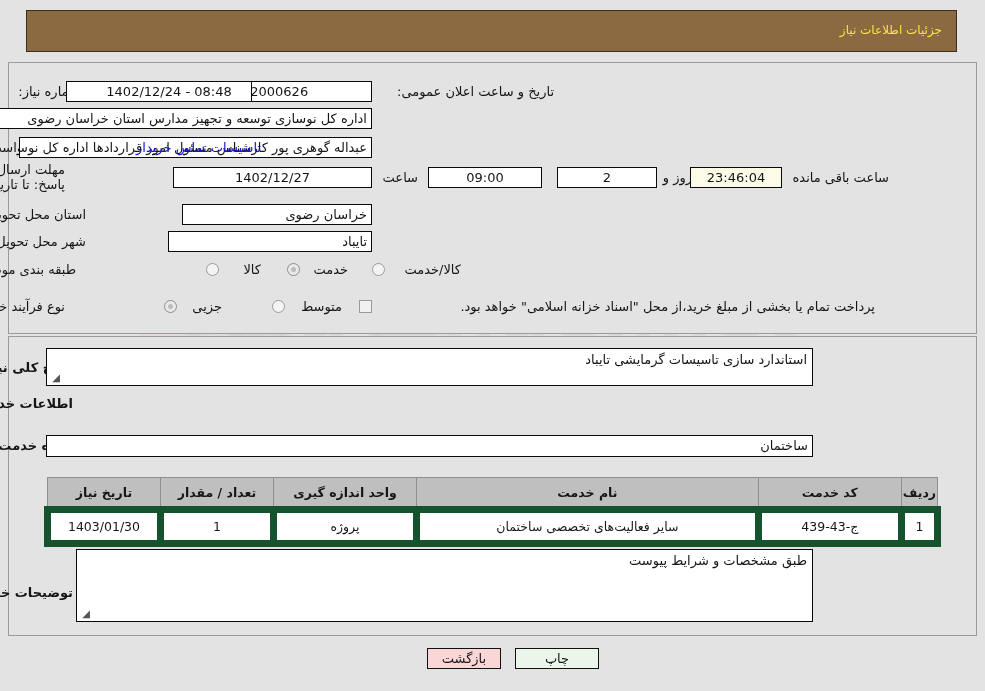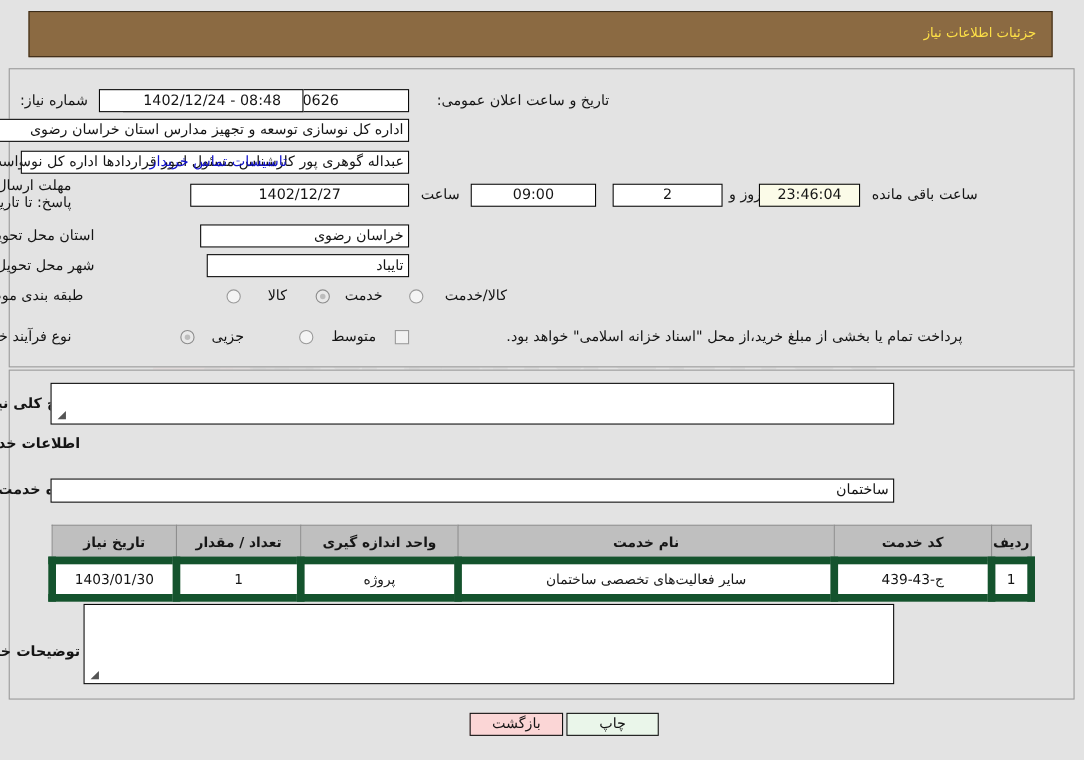--- a/index.html
+++ b/index.html
@@ -190,21 +190,21 @@
     font-family: "DejaVu Sans", "Liberation Sans", sans-serif;
     font-size: 13px;
     height: 21px;
     line-height: 19px;
     text-align: center;
     cursor: pointer;
     z-index: 3;
     color: #151515;
   }
   .btn-print  { left: 515px; top: 648px; width: 84px; background: #eaf6ea; }
-  .btn-back   { left: 427px; top: 648px; width: 85px; background: #fbd6d6; }
+  .btn-back   { left: 427px; top: 648px; width: 74px; background: #fbd6d6; }
 </style>
 </head>
 <body>
 
 <svg class="watermark" viewBox="0 0 985 320">
   <g opacity="0.55">
     <path d="M150 170 L110 300 L180 310 L215 195 Z" fill="#d9b4b4"></path>
     <path d="M150 170 L215 195 L250 150 L190 130 Z" fill="#e0bcbc"></path>
     <path d="M205 205 L255 330 L300 320 L240 190 Z" fill="#cfa6a6" opacity="0.6"></path>
   </g>
@@ -224,21 +224,21 @@
 <div class="page-header">
   <div class="title">جزئیات اطلاعات نیاز</div>
 </div>
 
 <div class="panel panel-top"></div>
 
 <div class="lbl" style="right:905px; top:84px;">شماره نیاز:</div>
 <div class="fld center" style="right:613px; top:81px; width:260px;">1102004542000626</div>
 
 <div class="lbl" style="right:431px; top:84px;">تاریخ و ساعت اعلان عمومی:</div>
-<div class="fld center" style="right:709px; left:102px; top:81px; width:186px;padding-left:24px;">08:48 - 1402/12/24</div>
+<div class="fld center" style="right:733px; left:102px; top:81px; width:186px;padding-left:24px;">08:48 - 1402/12/24</div>
 
 <div class="lbl" style="right:899px; top:111px;">نام دستگاه خریدار:</div>
 <div class="fld right" style="right:613px; top:108px; width:387px;">اداره کل نوسازی  توسعه و تجهیز مدارس استان خراسان رضوی</div>
 
 <div class="lbl" style="right:880px; top:140px;">ایجاد کننده درخواست:</div>
 <div class="fld right" style="right:613px; top:137px; width:353px;">عبداله گوهری پور کارشناس مسئول امور قراردادها  اداره کل نوسازی  توسعه و ت</div>
 <a class="link" style="right:724px; top:140px;">تاسیسات تماس خریدار</a>
 
 <div class="lbl" style="right:920px; top:162px; width:90px; white-space:normal; text-align:right;">مهلت ارسال پاسخ: تا تاریخ:</div>
 <div class="fld center" style="right:613px; top:167px; width:199px;">1402/12/27</div>
@@ -246,21 +246,21 @@
 <div class="fld center" style="right:443px; top:167px; width:114px;">09:00</div>
 <div class="fld center" style="right:328px; top:167px; width:100px;">2</div>
 <div class="lbl" style="right:293px; top:170px;">روز و</div>
 <div class="fld yellowish center" style="right:203px; top:167px; width:92px;">23:46:04</div>
 <div class="lbl" style="right:96px; top:170px;">ساعت باقی مانده</div>
 
 <div class="lbl" style="right:899px; top:207px;">استان محل تحویل:</div>
 <div class="fld right" style="right:613px; top:204px; width:190px;">خراسان رضوی</div>
 
 <div class="lbl" style="right:899px; top:234px;">شهر محل تحویل:</div>
-<div class="fld right" style="right:613px; top:231px; width:184px;">تایباد</div>
+<div class="fld right" style="right:613px; top:231px; width:204px;">تایباد</div>
 
 <div class="lbl" style="right:909px; top:262px;">طبقه بندی موضوعی:</div>
 
 <div class="radio" style="right:766px; top:263px;"></div>
 <div class="lbl" style="right:724px; top:262px;">کالا</div>
 
 <div class="radio on" style="right:685px; top:263px;"></div>
 <div class="lbl" style="right:637px; top:262px;">خدمت</div>
 
 <div class="radio" style="right:600px; top:263px;"></div>
@@ -274,20 +274,21 @@
 <div class="radio" style="right:700px; top:300px;"></div>
 <div class="lbl" style="right:643px; top:299px;">متوسط</div>
 
 <div class="chk" style="right:613px; top:300px;"></div>
 <div class="lbl" style="right:110px; top:299px;">پرداخت تمام یا بخشی از مبلغ خرید،از محل "اسناد خزانه اسلامی" خواهد بود.</div>
 
 <div class="panel panel-bottom"></div>
 
 <div class="lbl bold" style="right:912px; top:360px;">شرح کلی نیاز:</div>
 <div class="ta" style="right:172px; left:46px; top:348px; height:38px;">
+  <div style="text-align:right;">استاندارد سازی تاسیسات گرمایشی تایباد</div>
   <div class="resize">◢</div>
 </div>
 
 <div class="lbl bold" style="right:912px; top:396px;">اطلاعات خدمات مورد نیاز</div>
 
 <div class="lbl bold" style="right:912px; top:438px;">گروه خدمت:</div>
 <div class="fld right" style="right:172px; left:46px; top:435px; height:22px;">ساختمان</div>
 
 <table class="tbl">
   <thead>
@@ -307,17 +308,18 @@
       <td>سایر فعالیت‌های تخصصی ساختمان</td>
       <td>پروژه</td>
       <td>1</td>
       <td>1403/01/30</td>
     </tr>
   </tbody>
 </table>
 
 <div class="lbl bold" style="right:912px; top:585px;">توضیحات خریدار:</div>
 <div class="ta" style="right:172px; left:76px; top:549px; height:73px;">
+  <div style="text-align:right;">طبق مشخصات و شرایط پیوست</div>
   <div class="resize">◢</div>
 </div>
 
 <div class="btn btn-print">چاپ</div>
 <div class="btn btn-back">بازگشت</div>
 
 </body></html>

